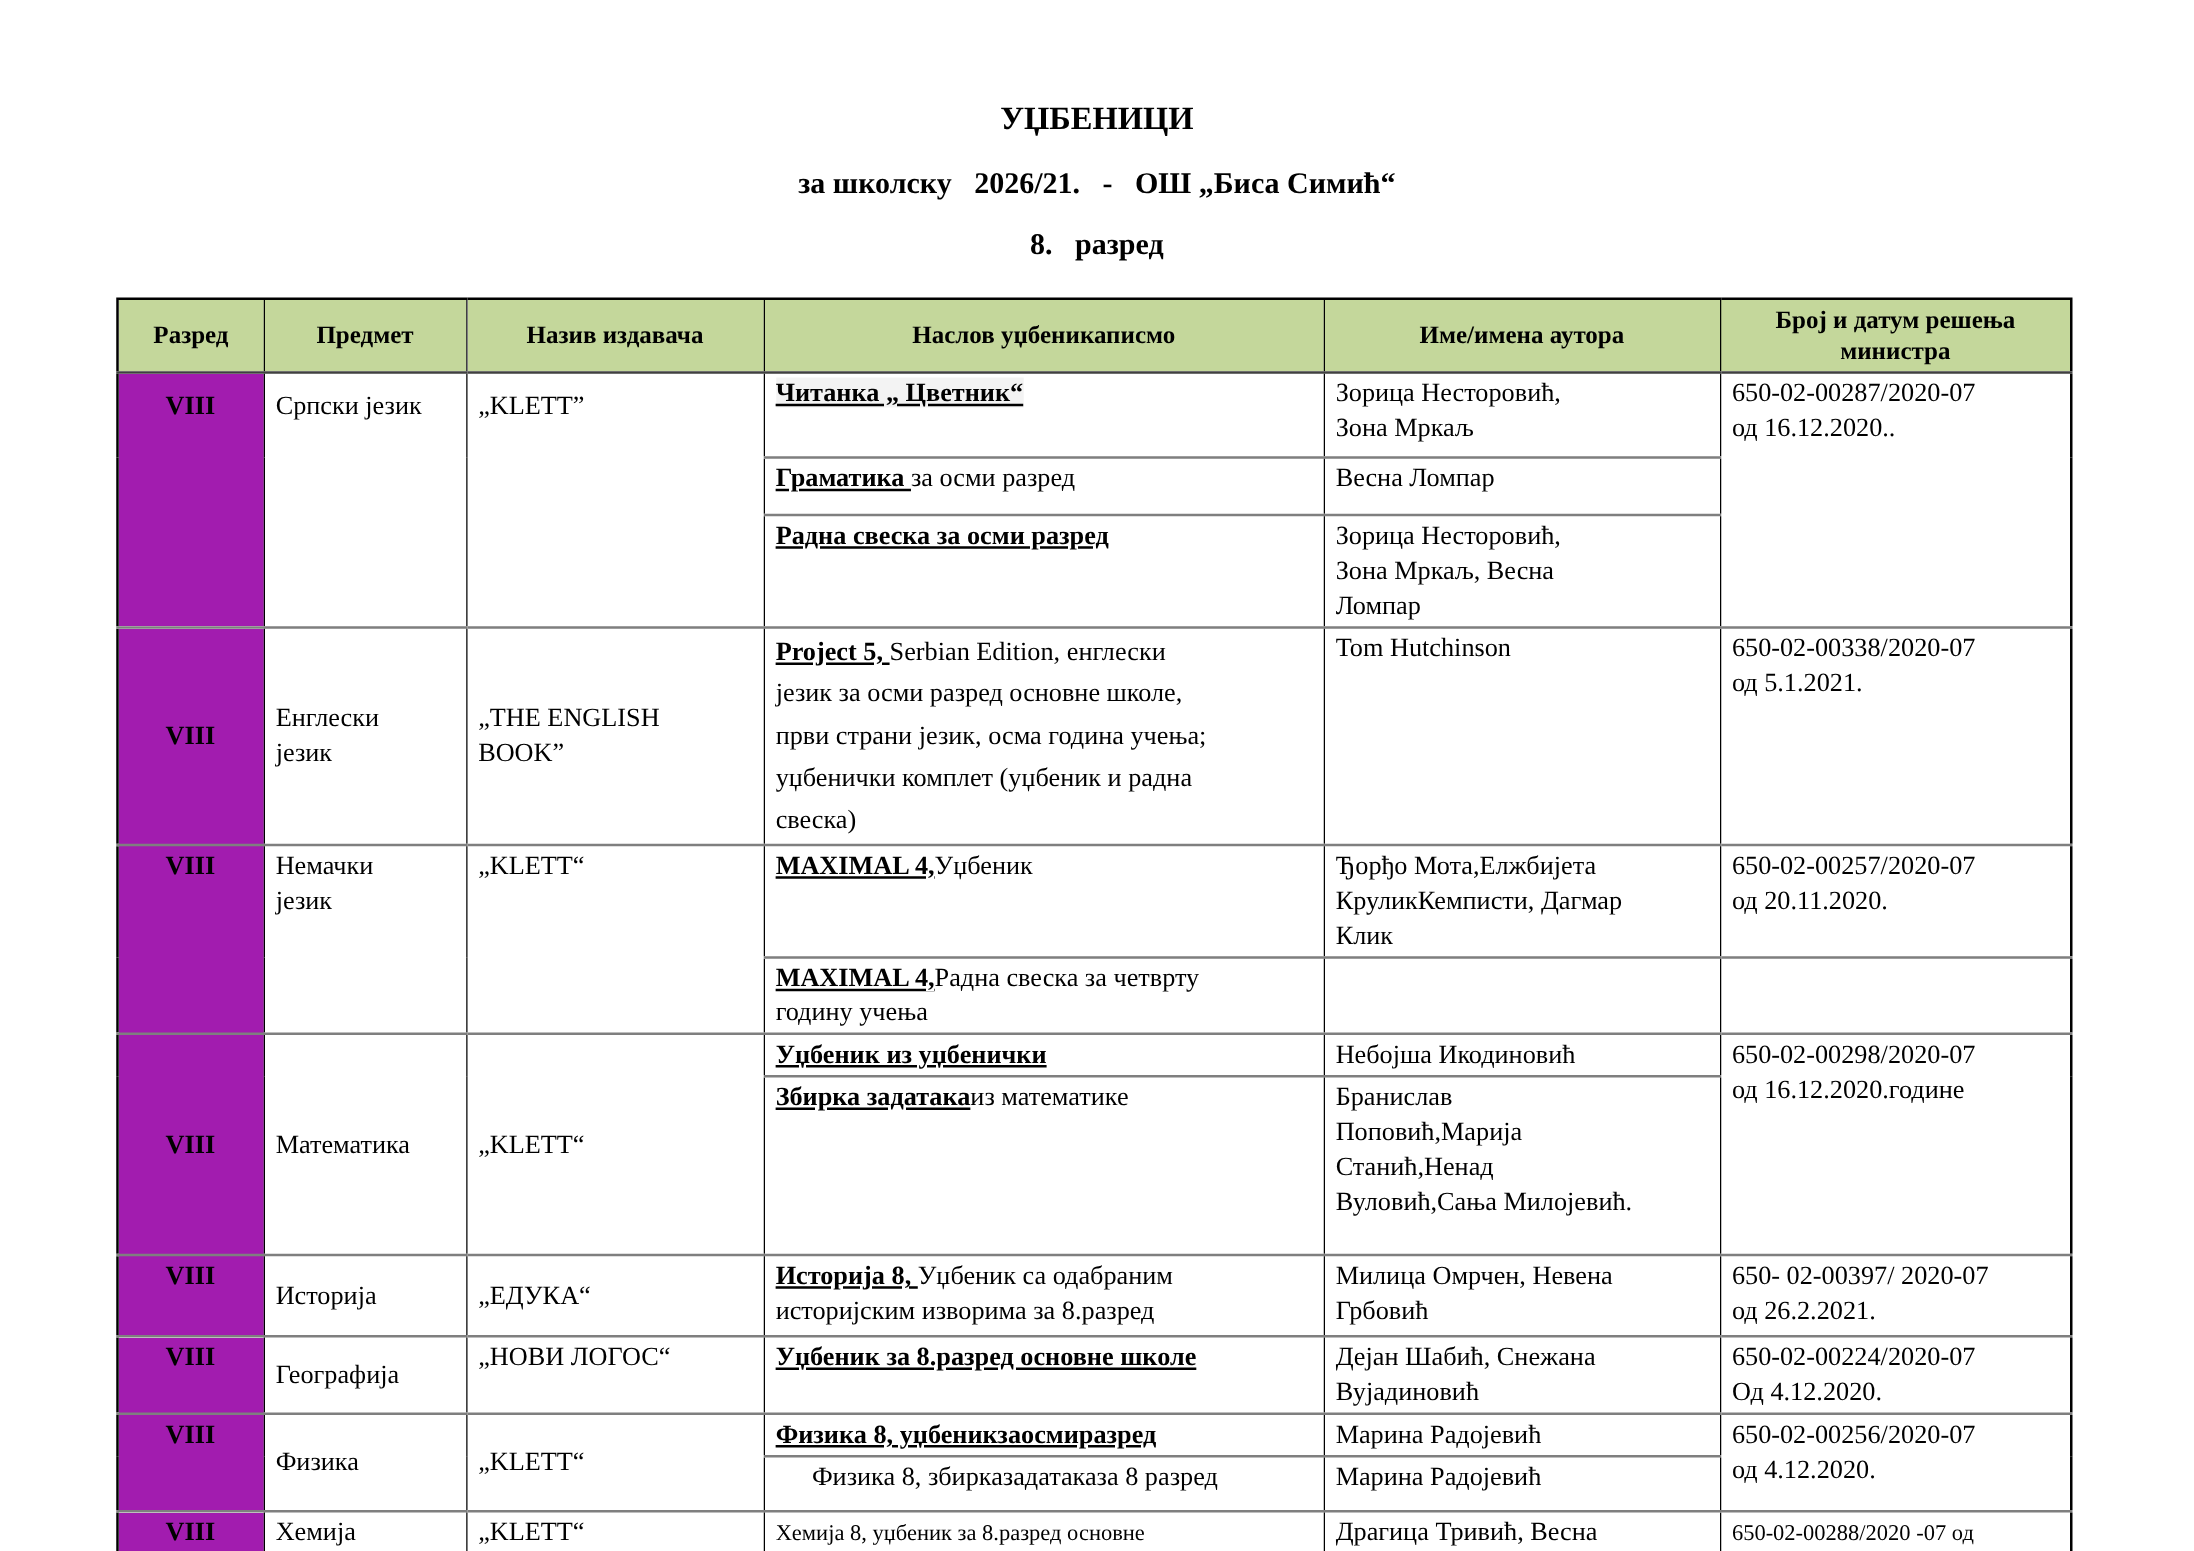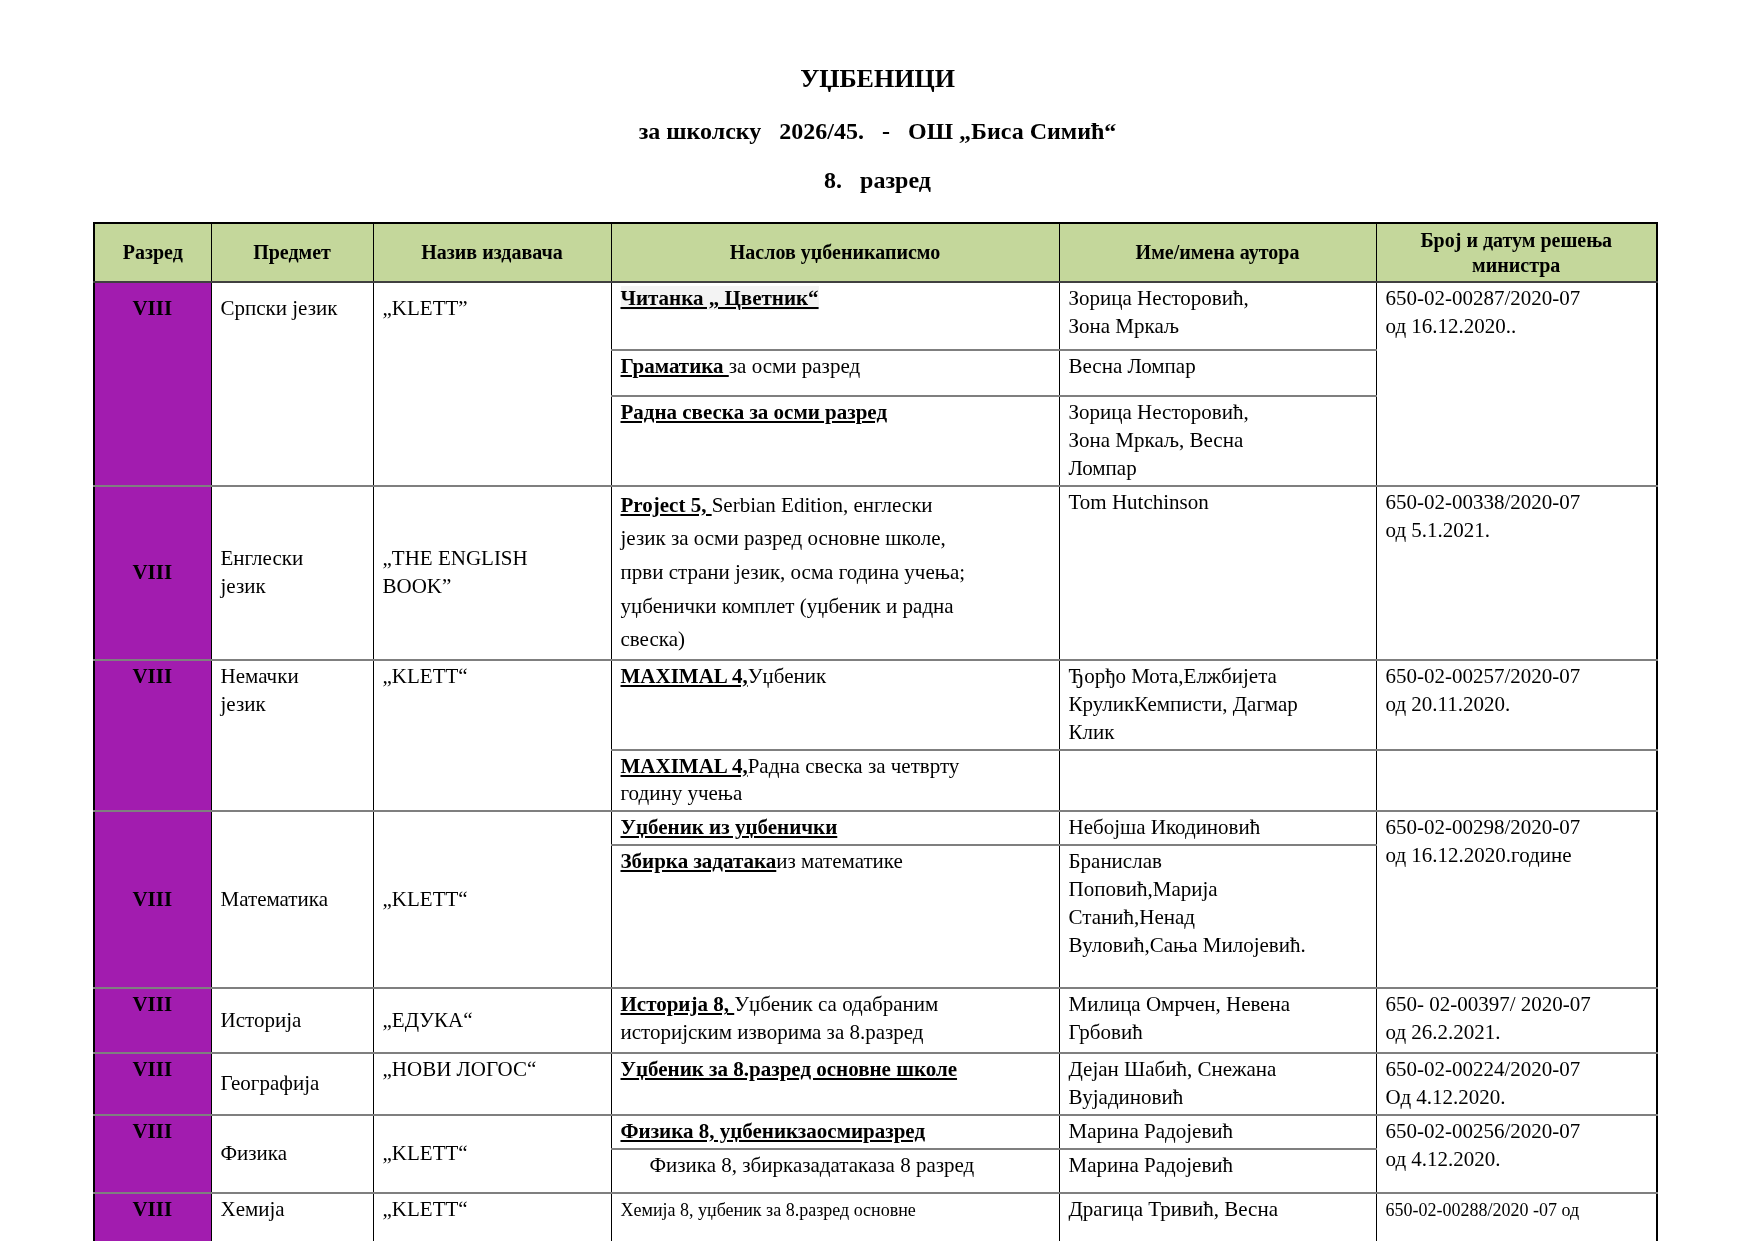--- a/index.html
+++ b/index.html
@@ -3,21 +3,21 @@
 <meta charset="utf-8">
 <style>
   html,body { margin:0; padding:0; }
   body {
     width:1755px; height:1241px; background:#ffffff; color:#000;
     font-family:"Liberation Serif", serif;
     overflow:hidden;
   }
   .doc { padding-top:64px; }
   .title-block { text-align:center; }
-  .doc-title { font-size:26px; font-weight:bold; margin:0; white-space:pre-wrap; }
+  .doc-title { font-size:26px; font-weight:bold; margin:16px; white-space:pre-wrap; }
   .doc-subtitle { font-size:24px; font-weight:bold; margin:24px 0 0 0; white-space:pre-wrap; }
   .doc-gradeline { font-size:24px; font-weight:bold; margin:22px 0 0 0; white-space:pre-wrap; }
 
   table.books {
     border-collapse:collapse; table-layout:fixed;
     width:1563px; margin:28px 0 16px 93px;
     border:2px solid #000;
   }
   col.c1{width:117px} col.c2{width:162px} col.c3{width:238px}
   col.c4{width:448px} col.c5{width:317px} col.c6{width:281px}
@@ -44,21 +44,21 @@
   .eng-title { line-height:1.6; }
   .indent { padding-left:38px; }
   .small { font-size:18px; padding-top:5px; }
 </style>
 </head>
 <body>
 
 <div class="doc">
   <div class="title-block">
     <p class="doc-title">УЏБЕНИЦИ</p>
-    <p class="doc-subtitle">за школску   2026/45.   -   ОШ „Биса Симић“</p>
+    <p class="doc-subtitle">за школску   2026/21.   -   ОШ „Биса Симић“</p>
     <p class="doc-gradeline">8.   разред</p>
   </div>
 
   <table class="books">
     <colgroup>
         <col class="c1">
         <col class="c2">
         <col class="c3">
         <col class="c4">
         <col class="c5">

